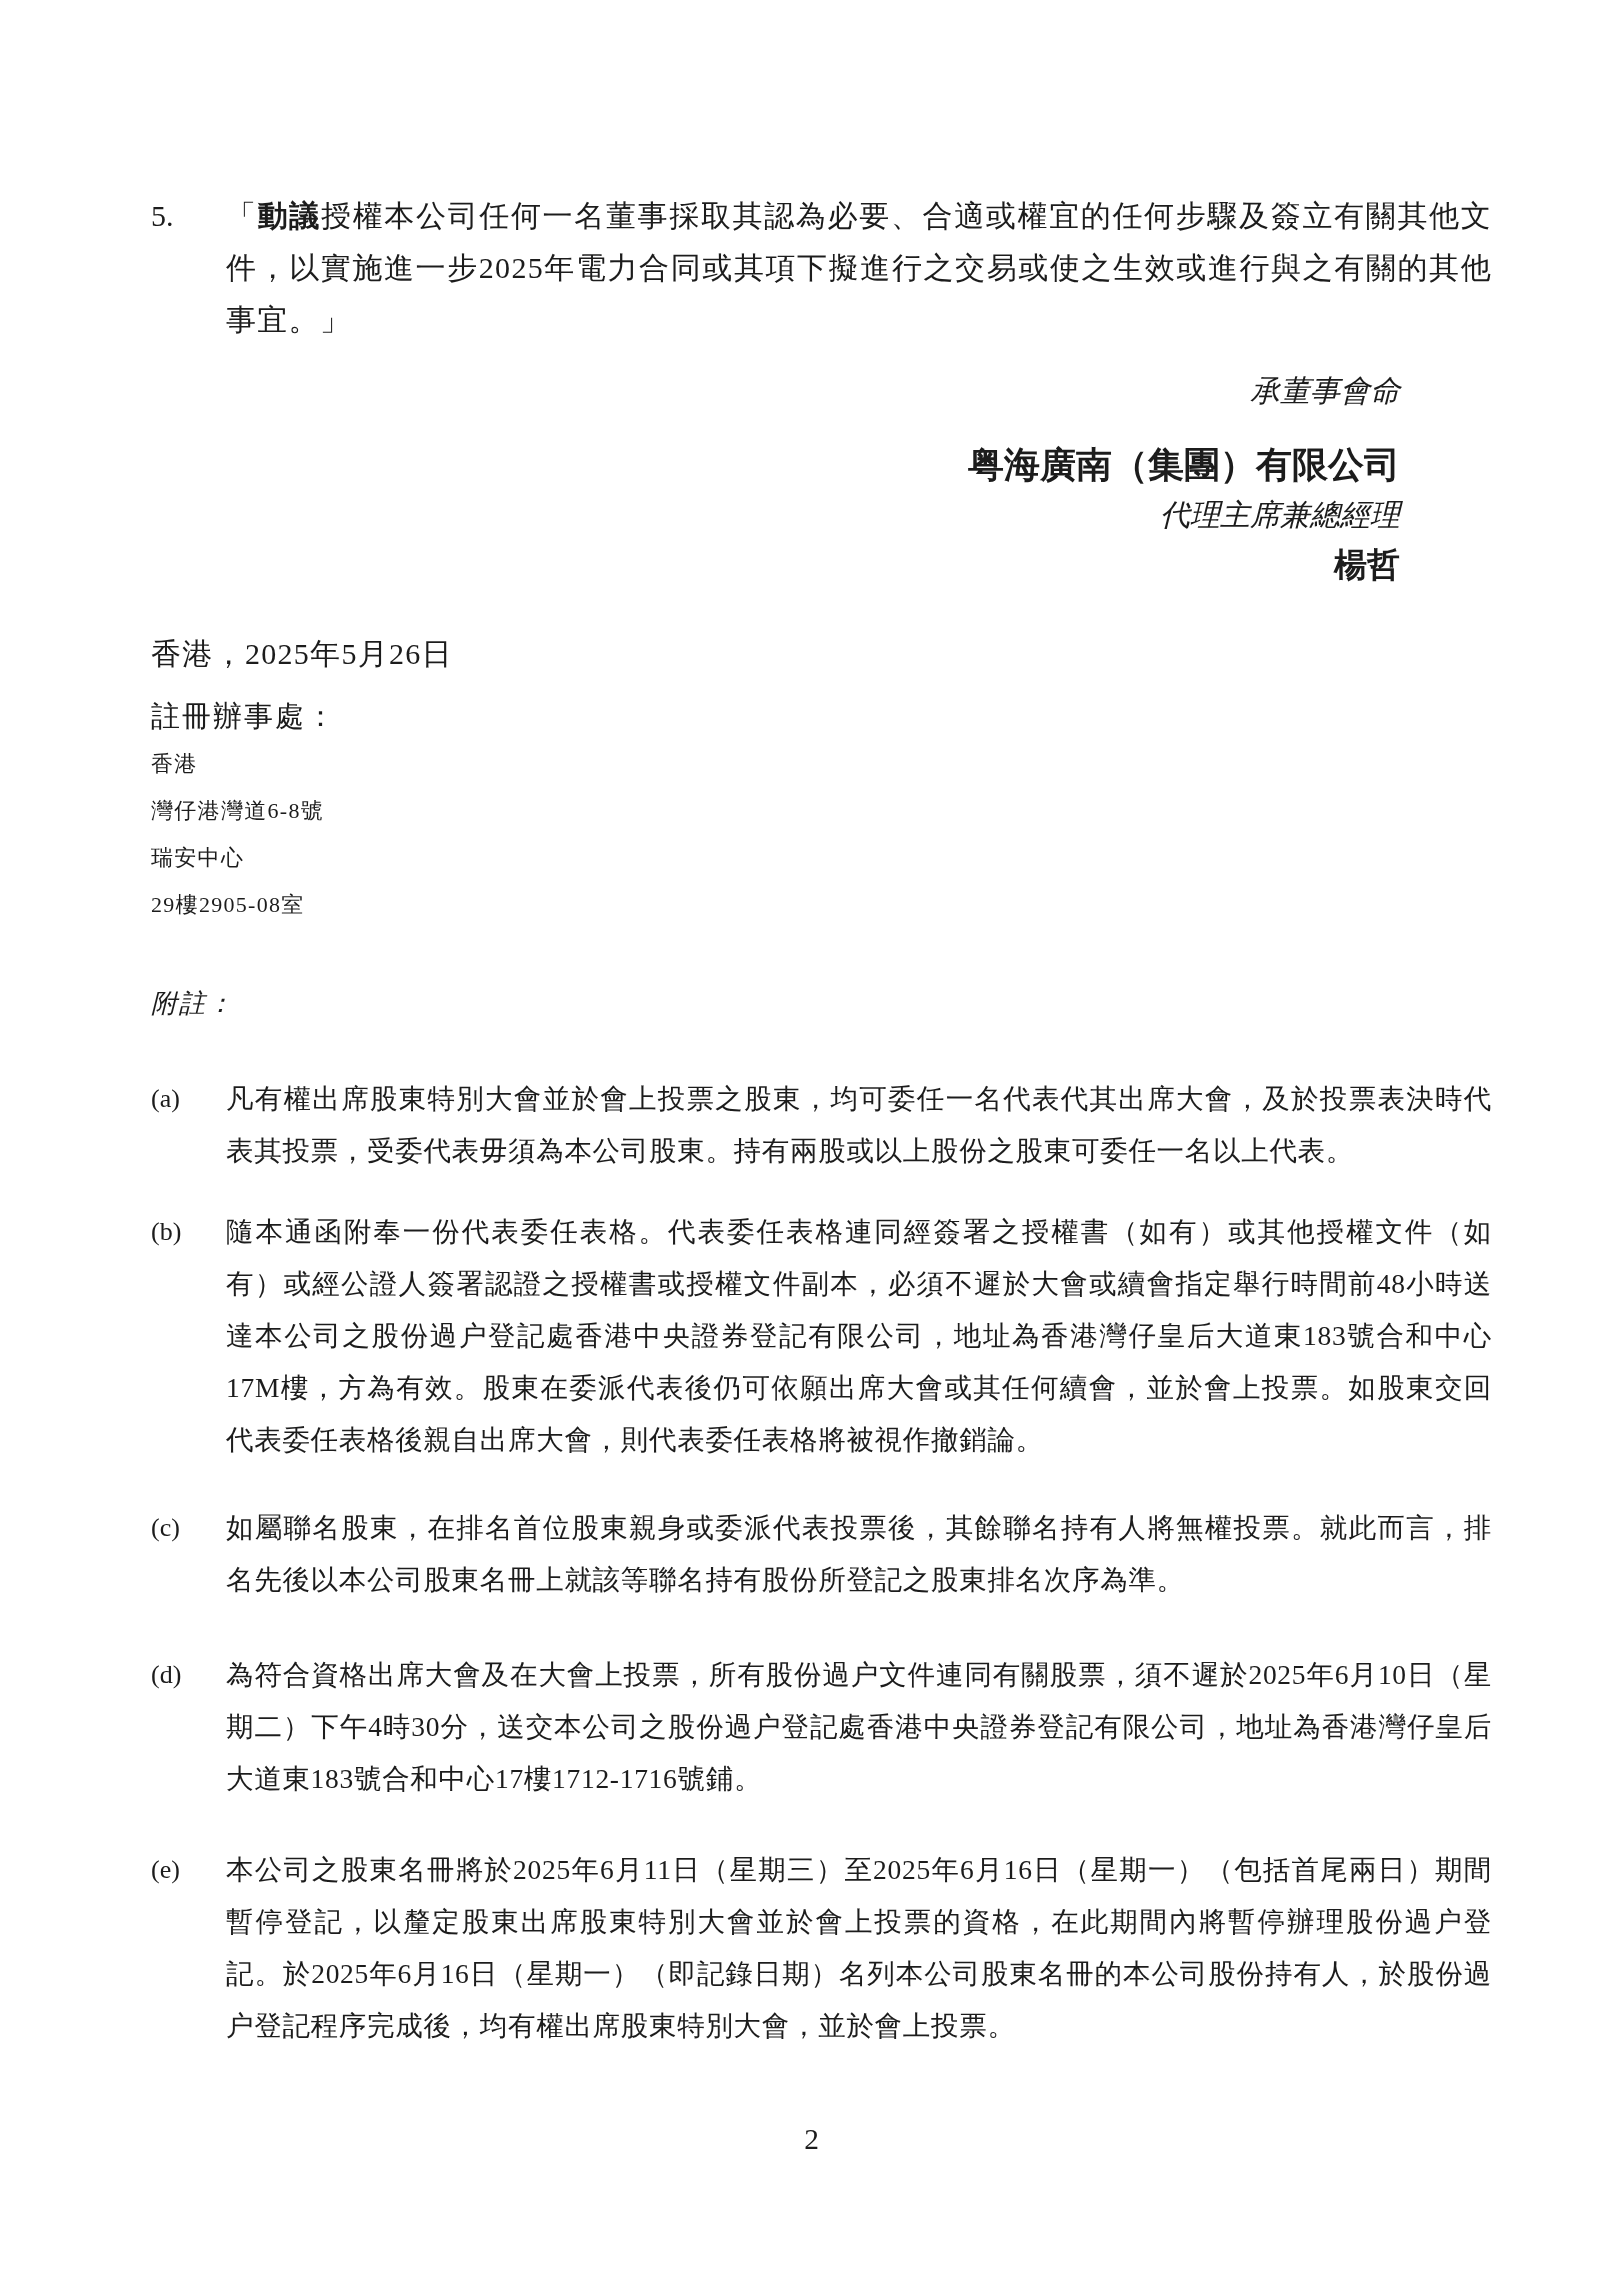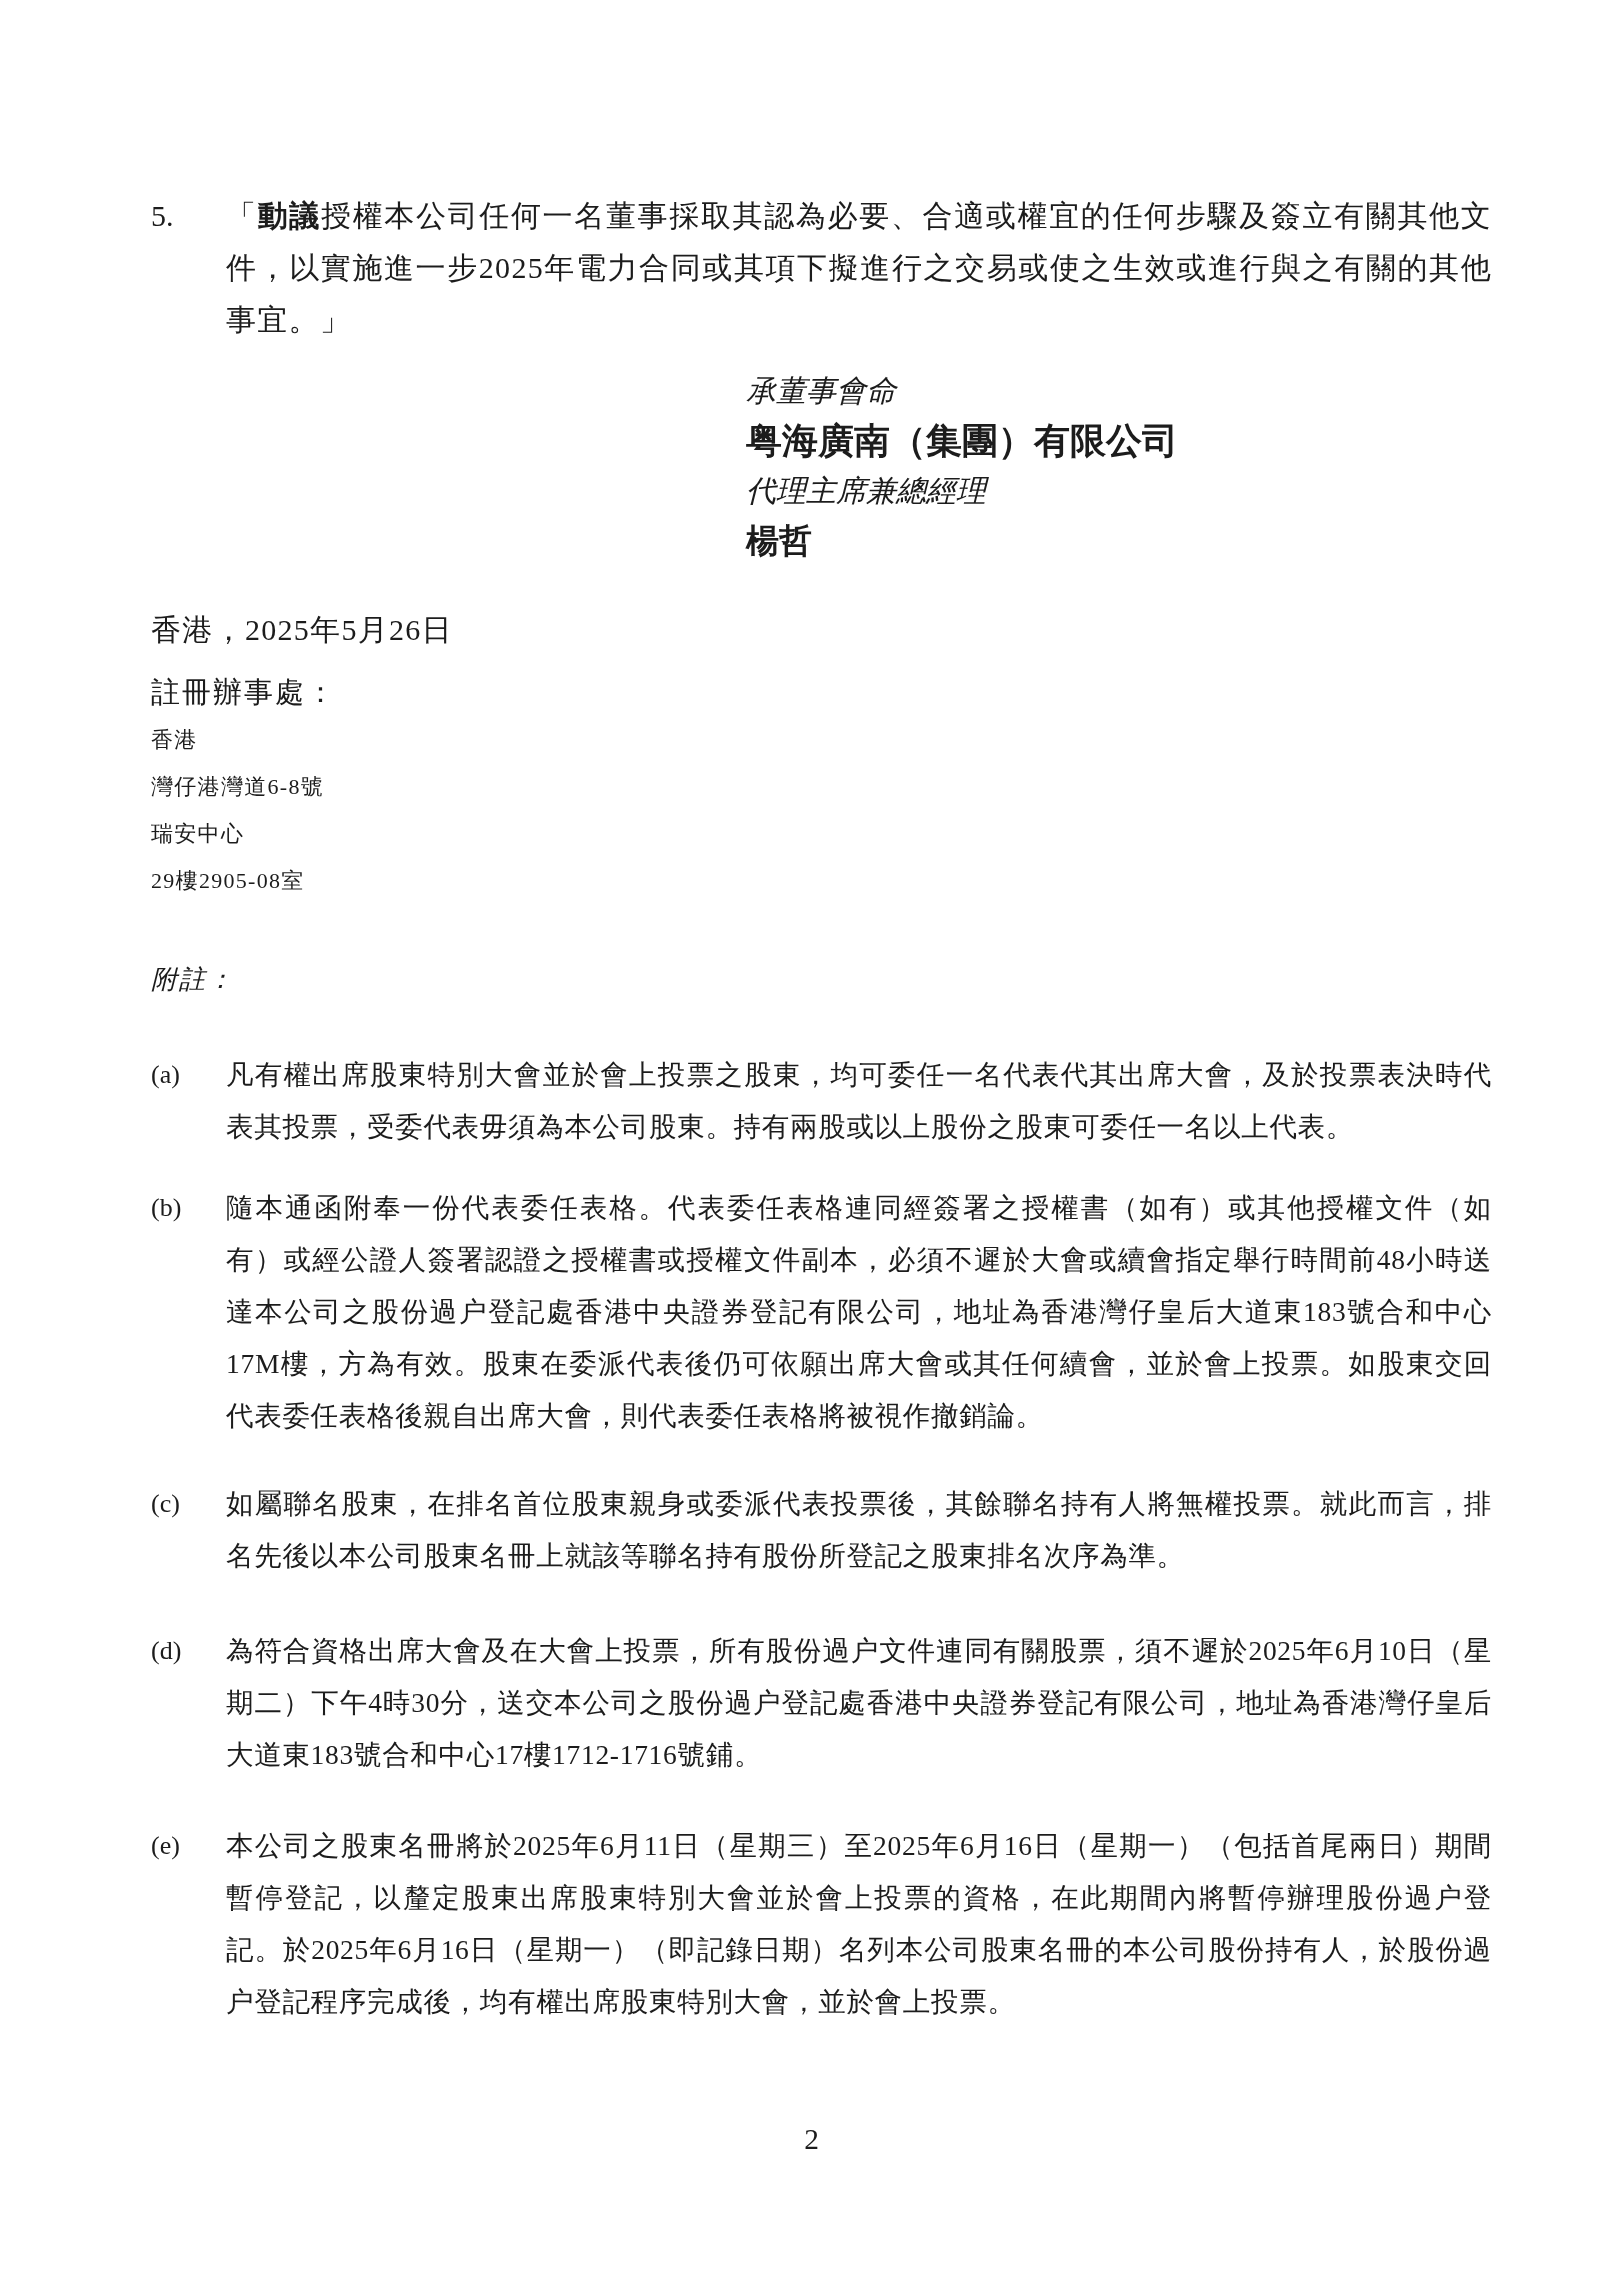--- a/index.html
+++ b/index.html
@@ -14,23 +14,23 @@
   }
   .content { padding:190px 131px 0 151px; }
 
   
   .res-item { display:flex; align-items:flex-start; }
   .res-num  { flex:none; width:75px; font-size:30px; line-height:52px; }
   .res-text { flex:1; font-size:30px; line-height:52px; text-align:justify; letter-spacing:1.3px; }
   .res-text .bold { font-weight:bold; }
 
   
-  .sig-block { width:654px; margin:19.6px 92px 0 auto; text-align:left; }
+  .sig-block { width:654px; margin:19.6px 92px 0 auto; text-align:right; }
   .sig-line1 { font-size:30px; line-height:50px; font-style:italic; }
-  .sig-line2 { font-size:36px; line-height:50px; font-weight:bold; }
+  .sig-line2 { font-size:36px; line-height:50px; font-weight:bold;margin-top:24px; }
   .sig-line3 { font-size:30px; line-height:50px; font-style:italic; }
   .sig-line4 { font-size:33px; line-height:50px; font-weight:bold; }
 
   
   .dateline { margin-top:40px; font-size:30px; line-height:47px; letter-spacing:1.3px; }
 
   
   .office { margin-top:16.4px; }
   .office-label { font-size:29px; line-height:47px; letter-spacing:2px; }
   .office-line  { font-size:22px; line-height:47px; letter-spacing:1.3px; }

